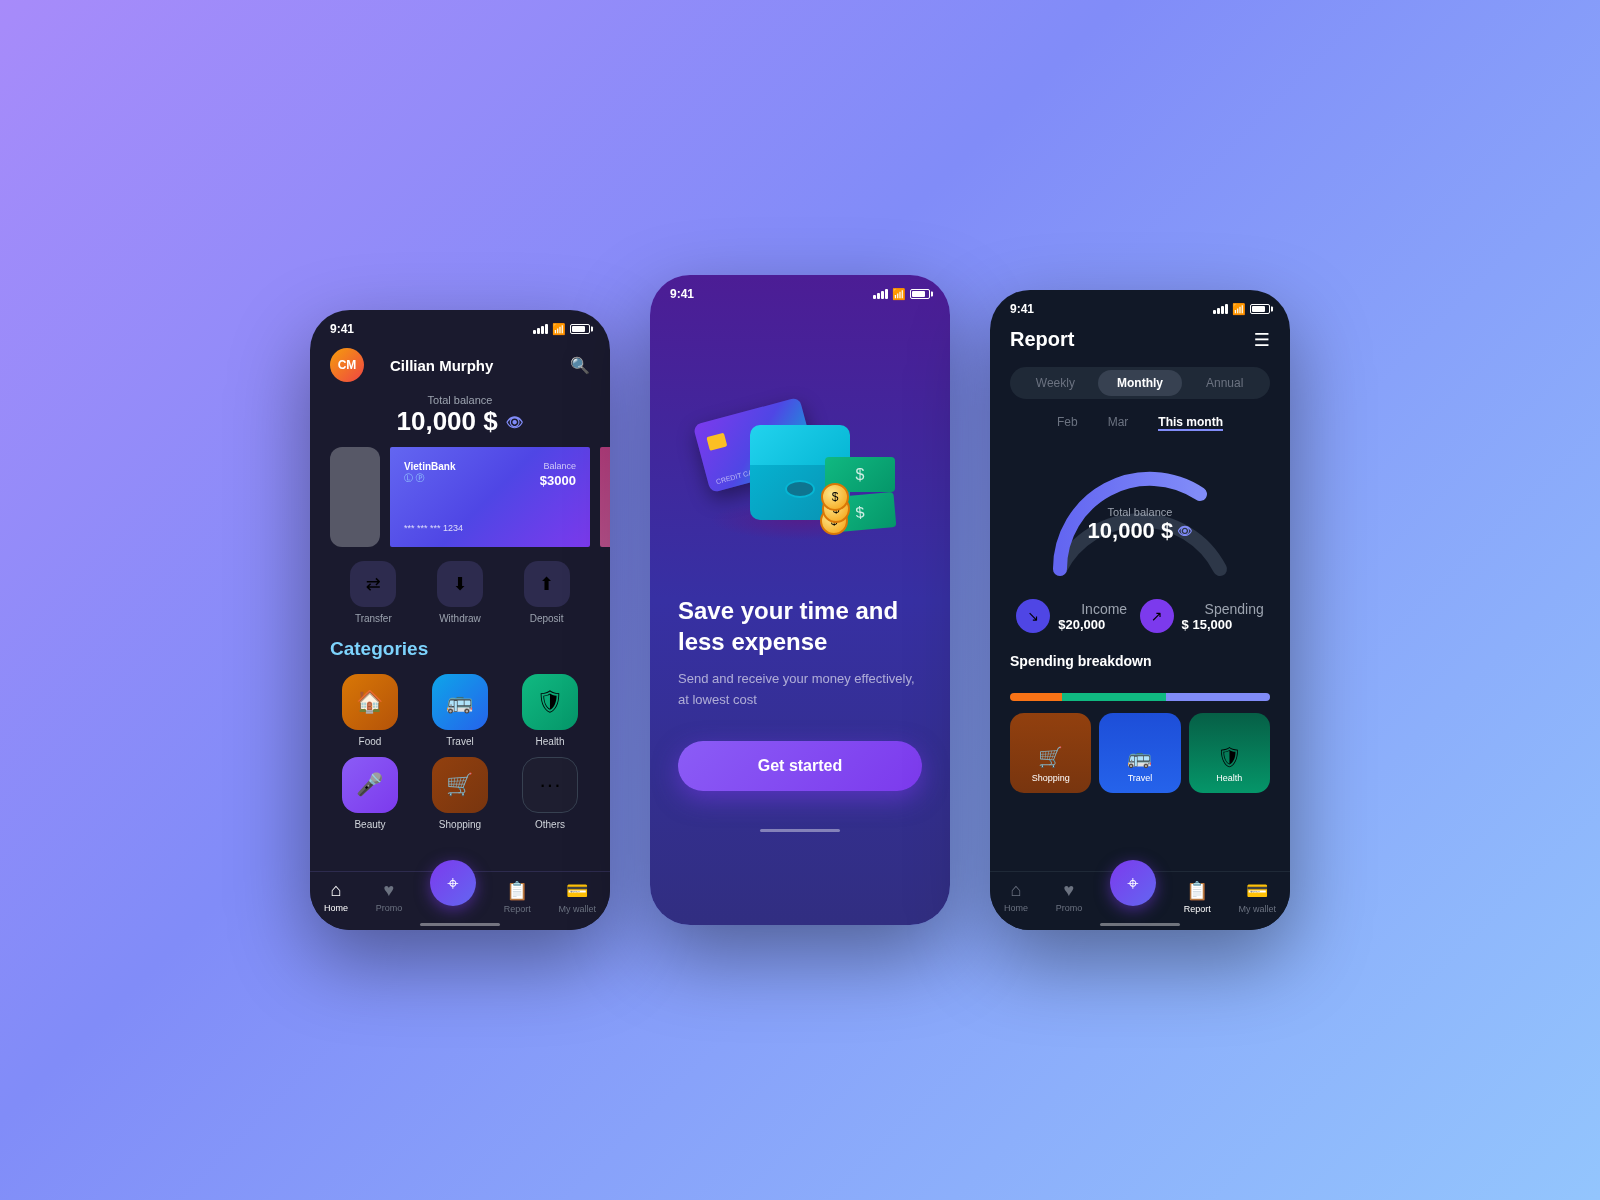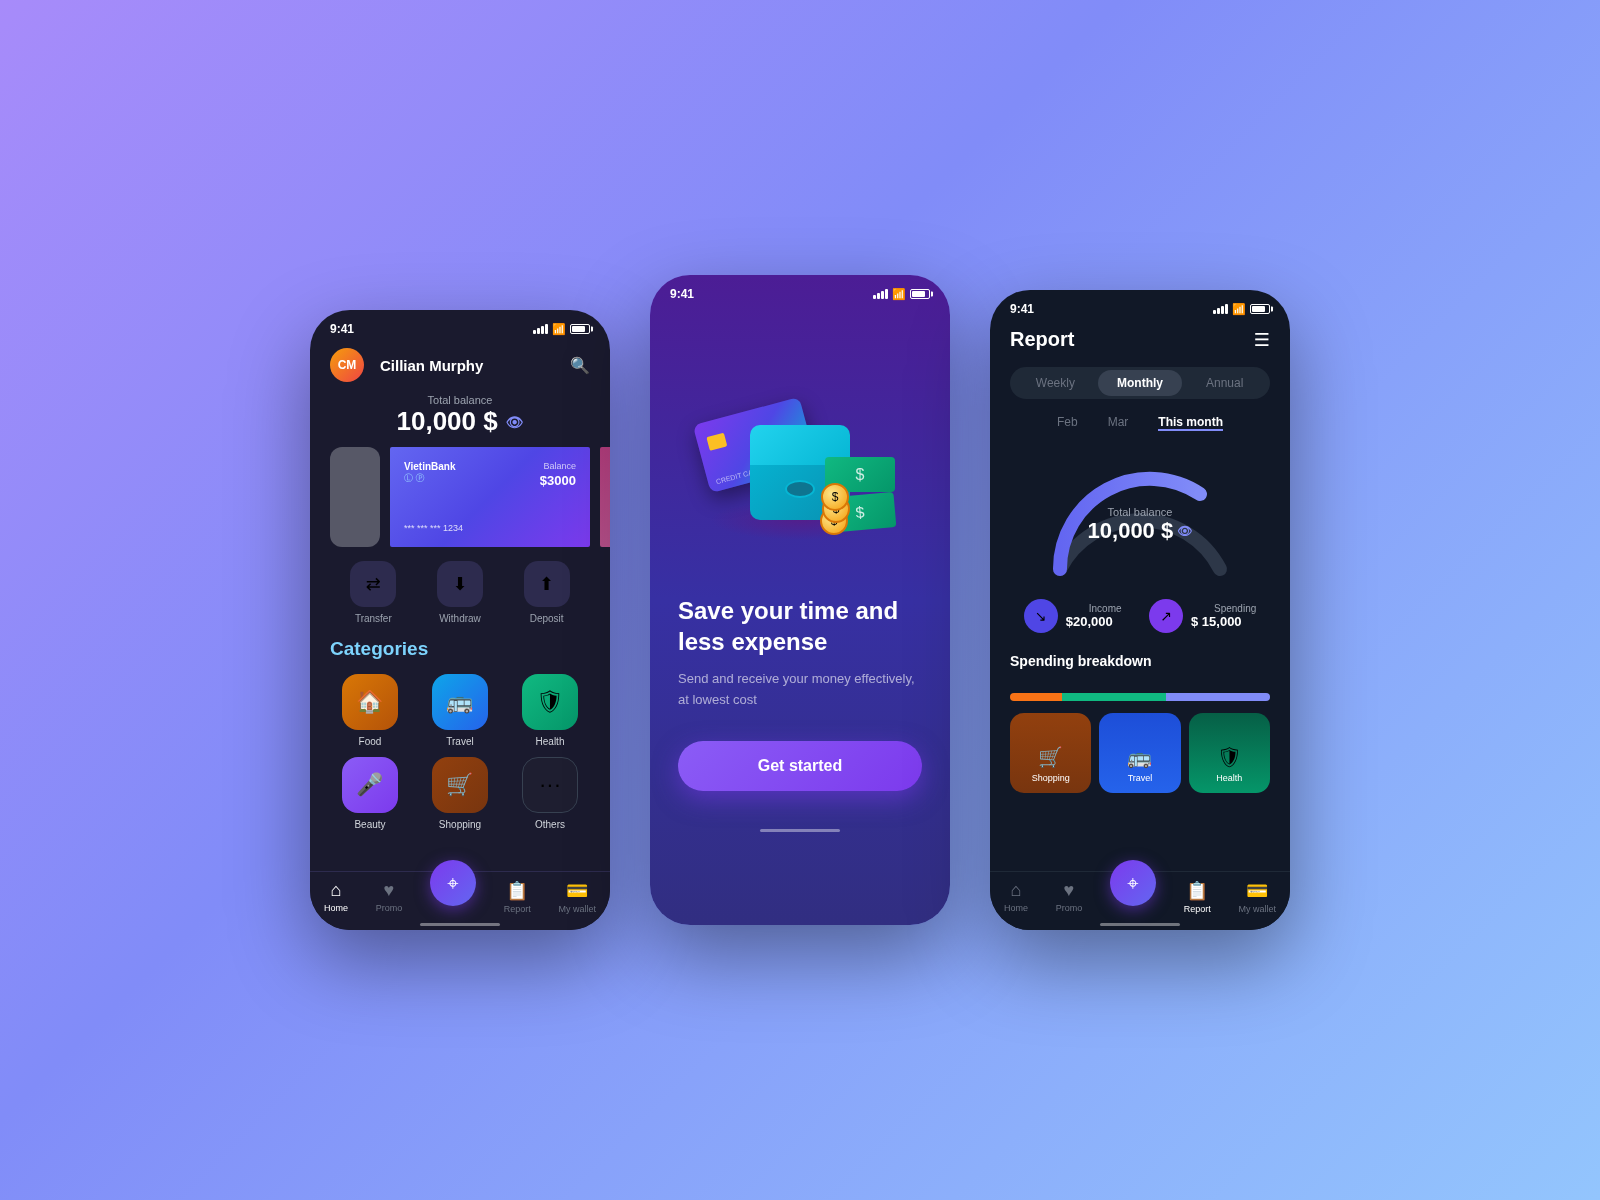--- a/index.html
+++ b/index.html
@@ -68,21 +68,21 @@
       position: absolute; left: 1px; top: 1px;
       height: calc(100% - 2px); width: 70%; background: white; border-radius: 1px;
     }
 
     .phone-1 .user-header {
       display: flex;
       justify-content: space-between;
       align-items: center;
       padding: 8px 20px;
     }
-    .user-info { display: flex; align-items: center; gap: 16px; }
+    .user-info { display: flex; align-items: center; gap: 26px; }
     .avatar {
       width: 34px; height: 34px; border-radius: 50%;
       background: linear-gradient(135deg, #f59e0b, #ef4444);
       display: flex; align-items: center; justify-content: center;
       color: white; font-size: 12px; font-weight: bold;
     }
     .user-name { color: white; font-size: 15px; font-weight: 700; }
     .search-btn { color: white; font-size: 16px; cursor: pointer; }
 
     .phone-1 .balance-section {
@@ -426,21 +426,21 @@
     }
     .fin-item { display: flex; align-items: center; gap: 8px; }
     .fin-icon {
       width: 34px; height: 34px; border-radius: 50%;
       display: flex; align-items: center; justify-content: center;
       font-size: 14px;
     }
     .fin-icon.income { background: #4f46e5; }
     .fin-icon.spending { background: #7c3aed; }
     .fin-info {}
-    .fin-label { color: #9ca3af; font-size: 10px; padding-left: 23px; }
+    .fin-label { color: #9ca3af; font-size: 14px; padding-left: 23px; }
     .fin-value { color: white; font-size: 13px; font-weight: 600; }
 
     .breakdown-section { padding: 10px 20px; }
     .breakdown-title { color: white; font-size: 14px; font-weight: 600; margin-bottom: 24px; }
     .breakdown-bar {
       height: 8px; border-radius: 4px;
       background: linear-gradient(to right, #f97316 20%, #10b981 20% 60%, #818cf8 60%);
       margin-bottom: 12px;
     }
     .breakdown-cats {

